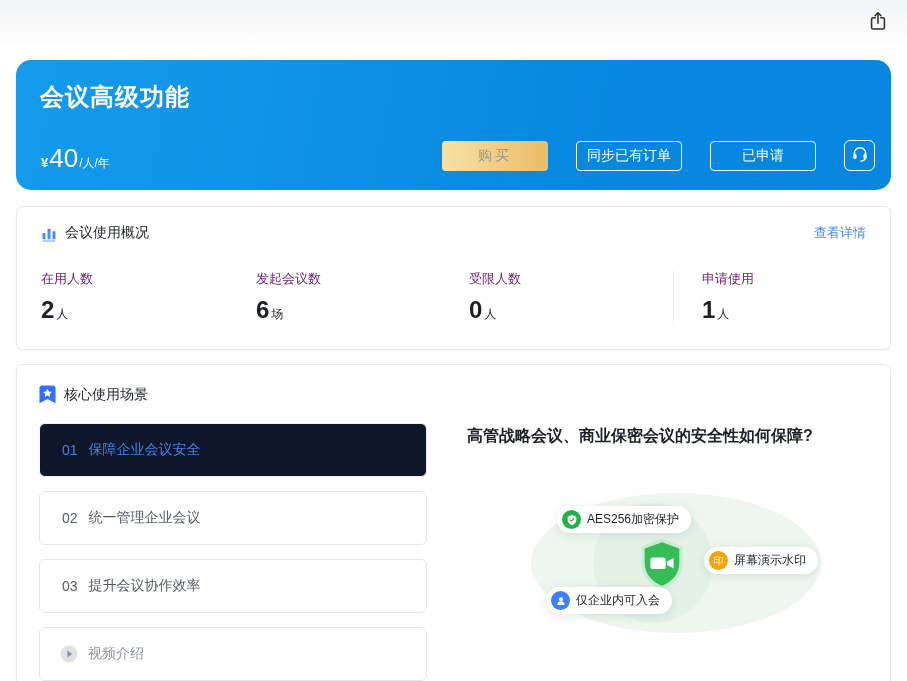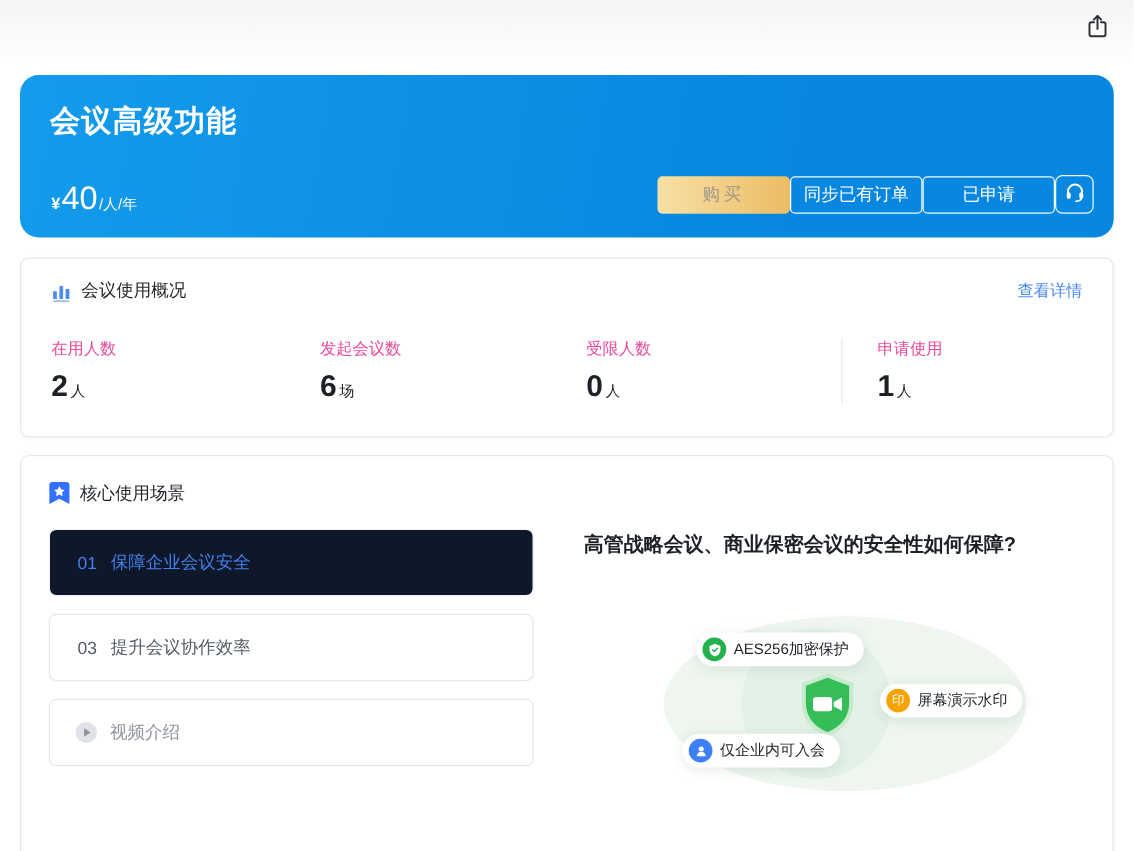--- a/index.html
+++ b/index.html
@@ -31,21 +31,21 @@
     background: linear-gradient(100deg, #149BEB 0%, #0787DF 70%);
     position: relative;
     padding: 21px 24px;
     color: #fff;
   }
   .hero-title { font-size: 24px; font-weight: bold; letter-spacing: 1px; }
   .hero-price { position: absolute; left: 25px; bottom: 18px; display: flex; align-items: baseline; }
   .hero-price .cur { font-size: 13px; font-weight: bold; }
   .hero-price .num { font-size: 26px; font-weight: normal; line-height: 1; margin: 0 1px; }
   .hero-price .unit { font-size: 12px; }
-  .hero-actions { position: absolute; right: 16px; bottom: 19px; display: flex; gap: 0; align-items: center; }
+  .hero-actions { position: absolute; right: 16px; bottom: 19px; display: flex; gap: 28px; align-items: center; }
   .btn { height: 30px; border-radius: 4px; font-size: 14px; cursor: pointer; font-family: inherit; }
   .btn-buy {
     width: 106px; border: none;
     background: linear-gradient(to right, #F8E0A6, #EBBC64);
     color: #9d968b; letter-spacing: 3px;
   }
   .btn-ghost {
     width: 106px; background: transparent;
     border: 1px solid rgba(255,255,255,0.95); color: #fff;
   }
@@ -67,21 +67,21 @@
   .card-head .head-title { font-size: 14px; color: #1f2329; }
 
   
   .usage-card { margin-top: 16px; padding: 17px 24px 26px; }
   .usage-card .card-head { justify-content: space-between; margin-bottom: 28px; }
   .head-left { display: flex; align-items: flex-end; }
   .view-details { font-size: 13px; color: #4D8BF0; text-decoration: none; cursor: pointer; }
   .stats { display: flex; align-items: stretch; }
   .stat { display: flex; flex-direction: column; }
   .stat.c1 { width: 215px; } .stat.c2 { width: 213px; } .stat.c3 { width: 204px; }
-  .stat-label { font-size: 13px; color: #ec4899; margin-bottom: 9px; }
+  .stat-label { font-size: 13px; color: #701a75; margin-bottom: 9px; }
   .stat-value { display: flex; align-items: baseline; }
   .stat-value .v { font-size: 24px; font-weight: bold; color: #1d2127; line-height: 1.1; }
   .stat-value .u { font-size: 12px; color: #1d2127; margin-left: 2px; }
   .stat-divider { width: 1px; background: #e7e9ec; margin: 1px 28px 0 0; }
 
   
   .scen-card { margin-top: 14px; padding: 20px 22px; height: 400px; }
   .scen-card .card-head { margin-bottom: 19px; }
   .scen-body { display: flex; }
   .scen-list { width: 388px; flex-shrink: 0; margin-right: 40px; }
@@ -227,20 +227,24 @@
       </span>
       <span class="head-title">核心使用场景</span>
     </div>
     <div class="scen-body">
       <div class="scen-list">
         <div class="scen-item active">
           <span class="num">01</span>
           <span>保障企业会议安全</span>
         </div>
         <div class="scen-item">
+          <span class="num">02</span>
+          <span>统一管理企业会议</span>
+        </div>
+        <div class="scen-item">
           <span class="num">03</span>
           <span>提升会议协作效率</span>
         </div>
         <div class="scen-item video">
           <span class="play">
             <svg width="18" height="18" viewBox="0 0 18 18">
               <circle cx="9" cy="9" r="8.5" fill="#dfe2e6"></circle>
               <path d="M7.3 5.6 L12.4 9 L7.3 12.4 Z" fill="#8d939c"></path>
             </svg>
           </span>

